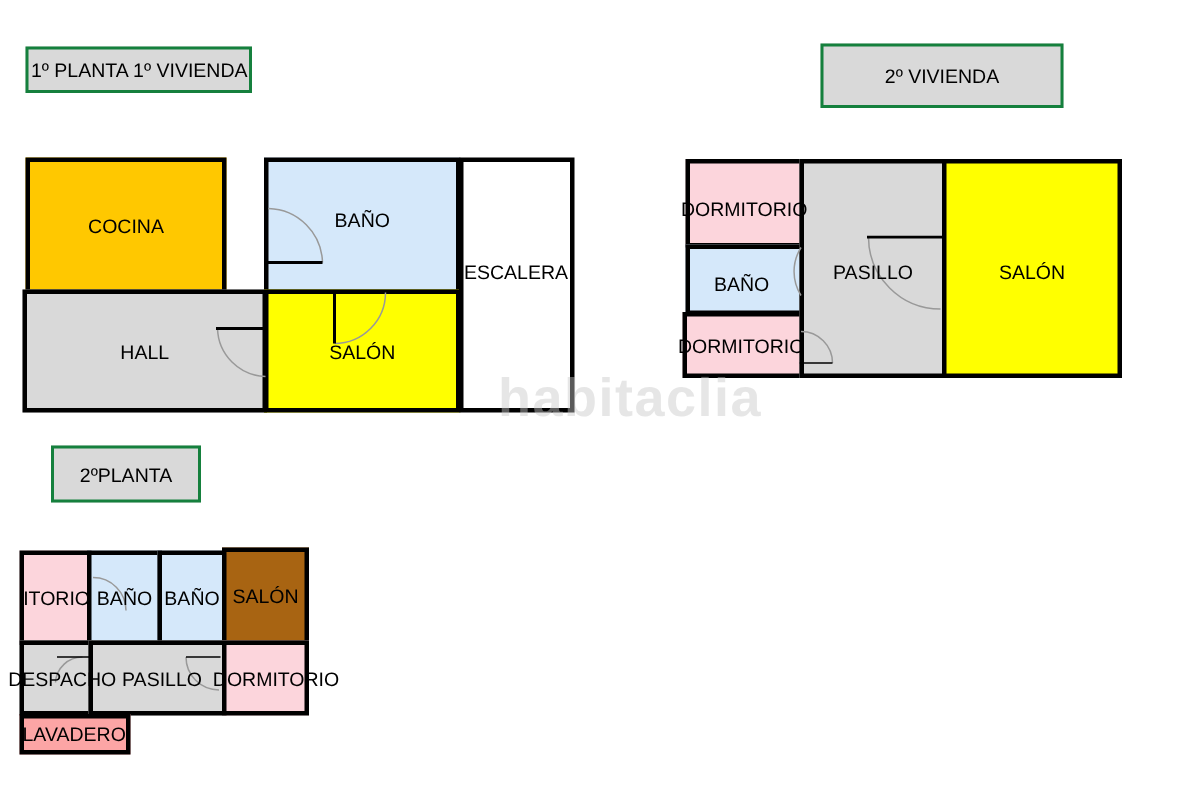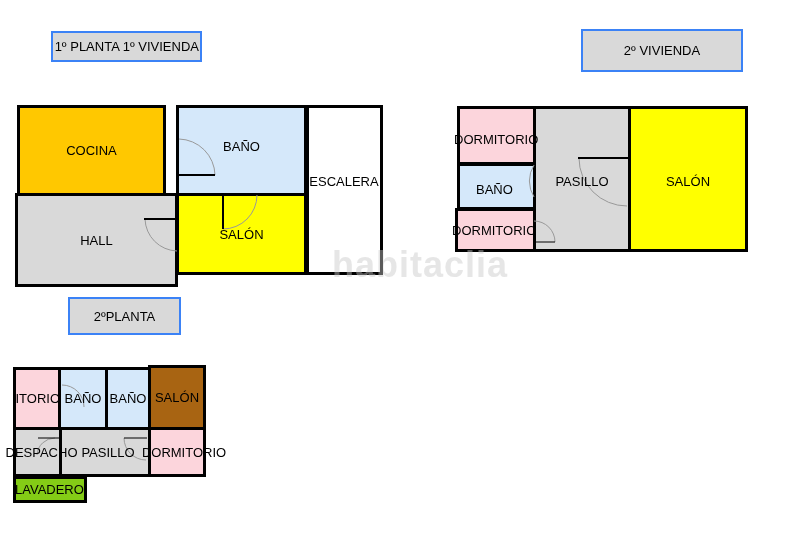--- a/index.html
+++ b/index.html
@@ -1,42 +1,42 @@
 <!DOCTYPE html>
 <html><head>
 <meta charset="utf-8">
 <style>
   html, body { margin:0; padding:0; }
   body { width:800px; height:533px; background:#ffffff; position:relative; overflow:hidden;
          font-family:"Liberation Sans", sans-serif; }
-  .box { position:absolute; box-sizing:border-box; border:2px solid #3b82f6; display:flex;
-         align-items:center; justify-content:center; font-size:13px; color:#000; white-space:nowrap; overflow:hidden;margin-left:34px; }
+  .box { position:absolute; box-sizing:border-box; border:2px solid #15803d; display:flex;
+         align-items:center; justify-content:center; font-size:13px; color:#000; white-space:nowrap; overflow:hidden; }
   .label-box { background:#d9d9d9;justify-content:center; }
   .room { position:absolute; box-sizing:border-box; border:3px solid #000; display:flex;
           align-items:center; justify-content:center; font-size:13px; color:#000; white-space:nowrap; overflow:visible; }
   .room span { position:relative; z-index:3; }
   .door { position:absolute; z-index:2; pointer-events:none; }
   .wm { position:absolute; left:332px; top:244px; font-size:36px; color:rgba(200,200,200,0.45);
         font-weight:bold; letter-spacing:1px; }
 </style>
 </head>
 <body>
 
 <div class="box label-box" style="left:17px;top:31px;width:151px;height:31px;justify-content:flex-end;padding-right:1px;">
   <span>1º PLANTA 1º VIVIENDA</span>
 </div>
 
 <div>
-  <div class="room" style="left:17px;top:105px;width:149px;height:91px;background:#ffc800;">
+  <div class="room" style="left:17px;top:105px;width:134px;height:91px;background:#ffc800;">
     <span>COCINA</span>
   </div>
   <div class="room" style="left:176px;top:105px;width:131px;height:91px;background:#d5e8fa;padding-bottom:8px;">
     <span>BAÑO</span>
   </div>
-  <div class="room" style="left:15px;top:193px;width:163px;height:94px;background:#d9d9d9;">
+  <div class="room" style="left:15px;top:193px;width:163px;height:82px;background:#d9d9d9;">
     <span>HALL</span>
   </div>
   <div class="room" style="left:176px;top:193px;width:131px;height:82px;background:#ffff00;">
     <span>SALÓN</span>
   </div>
   <div class="room" style="left:306px;top:105px;width:77px;height:170px;background:#ffffff;justify-content:center;padding-left:2px;padding-bottom:0;">
     <span style="margin-left:-3px;margin-top:-18px;">ESCALERA</span>
   </div>
 
   <svg class="door" style="left:178px;top:138px;" width="40" height="40">
@@ -81,21 +81,21 @@
   <svg class="door" style="left:502px;top:164px;" width="34" height="34">
     <path d="M32 1 A30 30 0 0 0 32 33" fill="none" stroke="#999" stroke-width="1"></path>
     <line x1="14" y1="0" x2="14" y2="30" stroke="#000" stroke-width="0"></line>
   </svg>
   <svg class="door" style="left:533px;top:220px;" width="24" height="24">
     <path d="M1 1 A21 21 0 0 1 22 22" fill="none" stroke="#999" stroke-width="1"></path>
     <line x1="0" y1="22" x2="22" y2="22" stroke="#000" stroke-width="1"></line>
   </svg>
 </div>
 
-<div class="box label-box" style="left:34px;top:297px;width:113px;height:38px;">
+<div class="box label-box" style="left:34px;top:297px;width:100px;height:38px;">
   <span>2ºPLANTA</span>
 </div>
 
 <div>
   <div class="room" style="left:13px;top:367px;width:48px;height:63px;background:#fcd5dc;justify-content:flex-end;overflow:hidden;">
     <span style="margin-right:-2px;">DORMITORIO</span>
   </div>
   <div class="room" style="left:58px;top:367px;width:50px;height:63px;background:#d5e8fa;">
     <span>BAÑO</span>
   </div>
@@ -107,21 +107,21 @@
   </div>
   <div class="room" style="left:13px;top:427px;width:49px;height:50px;background:#d9d9d9;overflow:visible;">
     <span style="margin-left:8px;">DESPACHO</span>
   </div>
   <div class="room" style="left:59px;top:427px;width:92px;height:50px;background:#d9d9d9;">
     <span style="margin-left:6px;">PASILLO</span>
   </div>
   <div class="room" style="left:148px;top:427px;width:58px;height:50px;background:#fcd5dc;overflow:visible;">
     <span style="margin-left:14px;">DORMITORIO</span>
   </div>
-  <div class="room" style="left:13px;top:476px;width:74px;height:27px;background:#84cc16;justify-content:flex-start;">
+  <div class="room" style="left:13px;top:476px;width:74px;height:27px;background:#fca5a5;justify-content:flex-start;">
     <span style="margin-left:-1px;">LAVADERO</span>
   </div>
 
   <svg class="door" style="left:61px;top:384px;" width="26" height="26">
     <path d="M1 1 A22 22 0 0 1 23 23" fill="none" stroke="#999" stroke-width="1"></path>
   </svg>
   <svg class="door" style="left:36px;top:437px;" width="26" height="20">
     <path d="M1 18 A18 18 0 0 1 19 1" fill="none" stroke="#999" stroke-width="1"></path>
     <line x1="2" y1="1" x2="25" y2="1" stroke="#000" stroke-width="1"></line>
   </svg>

